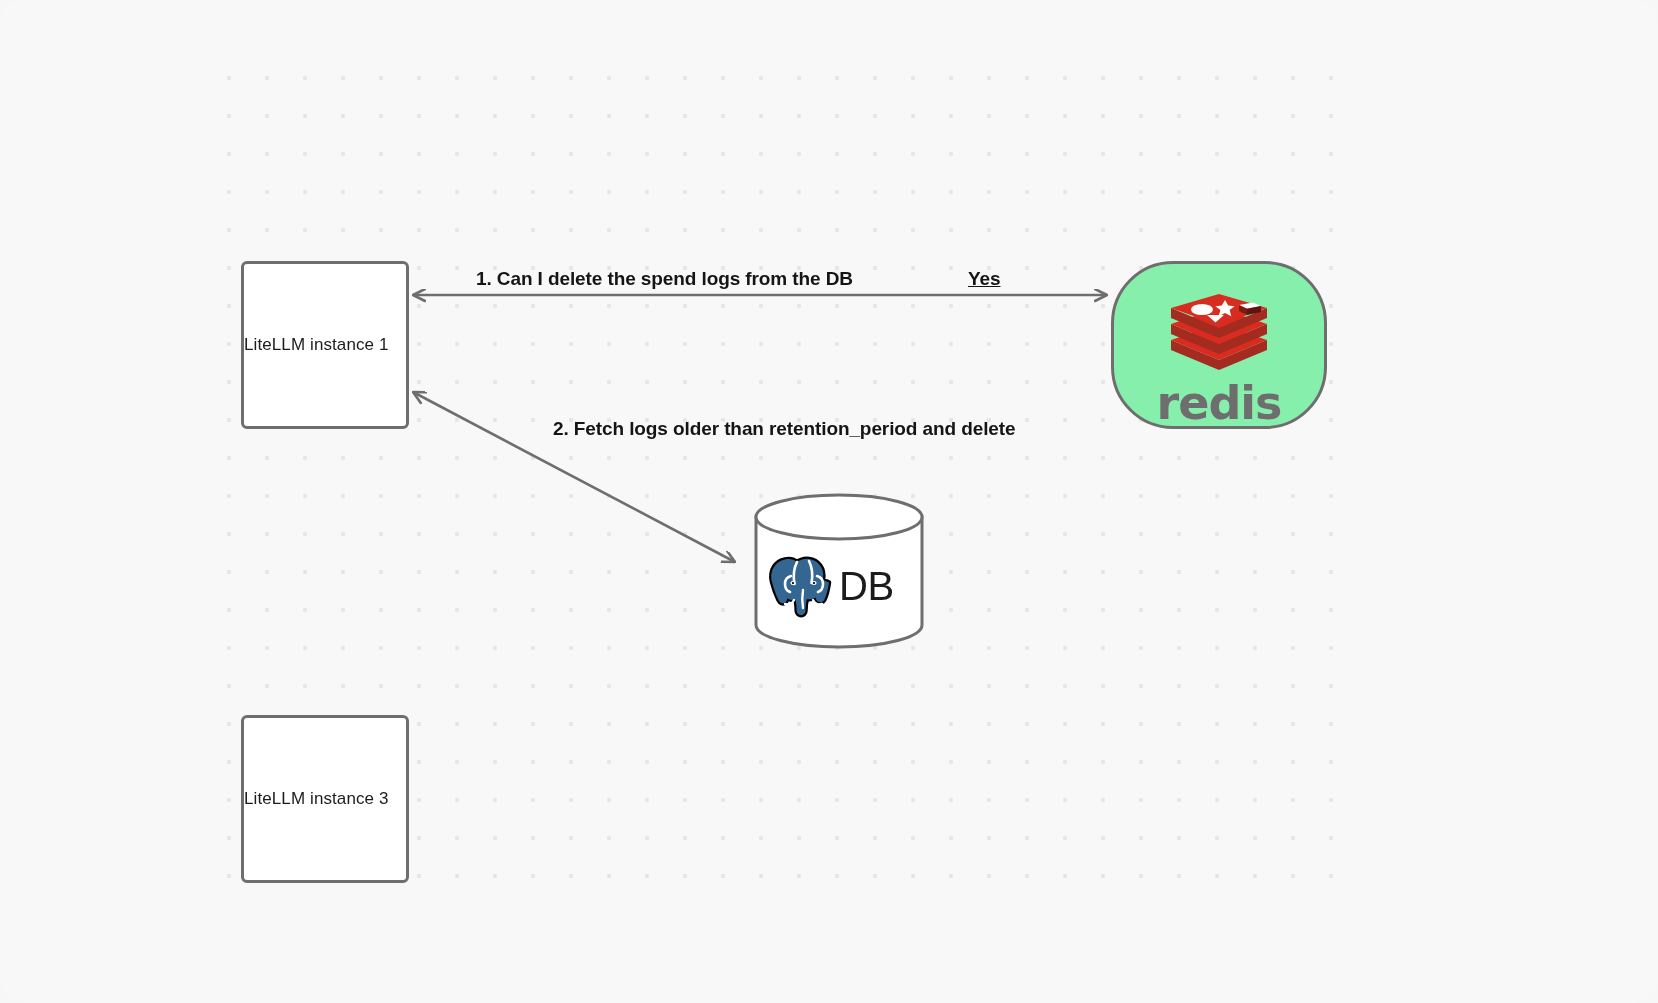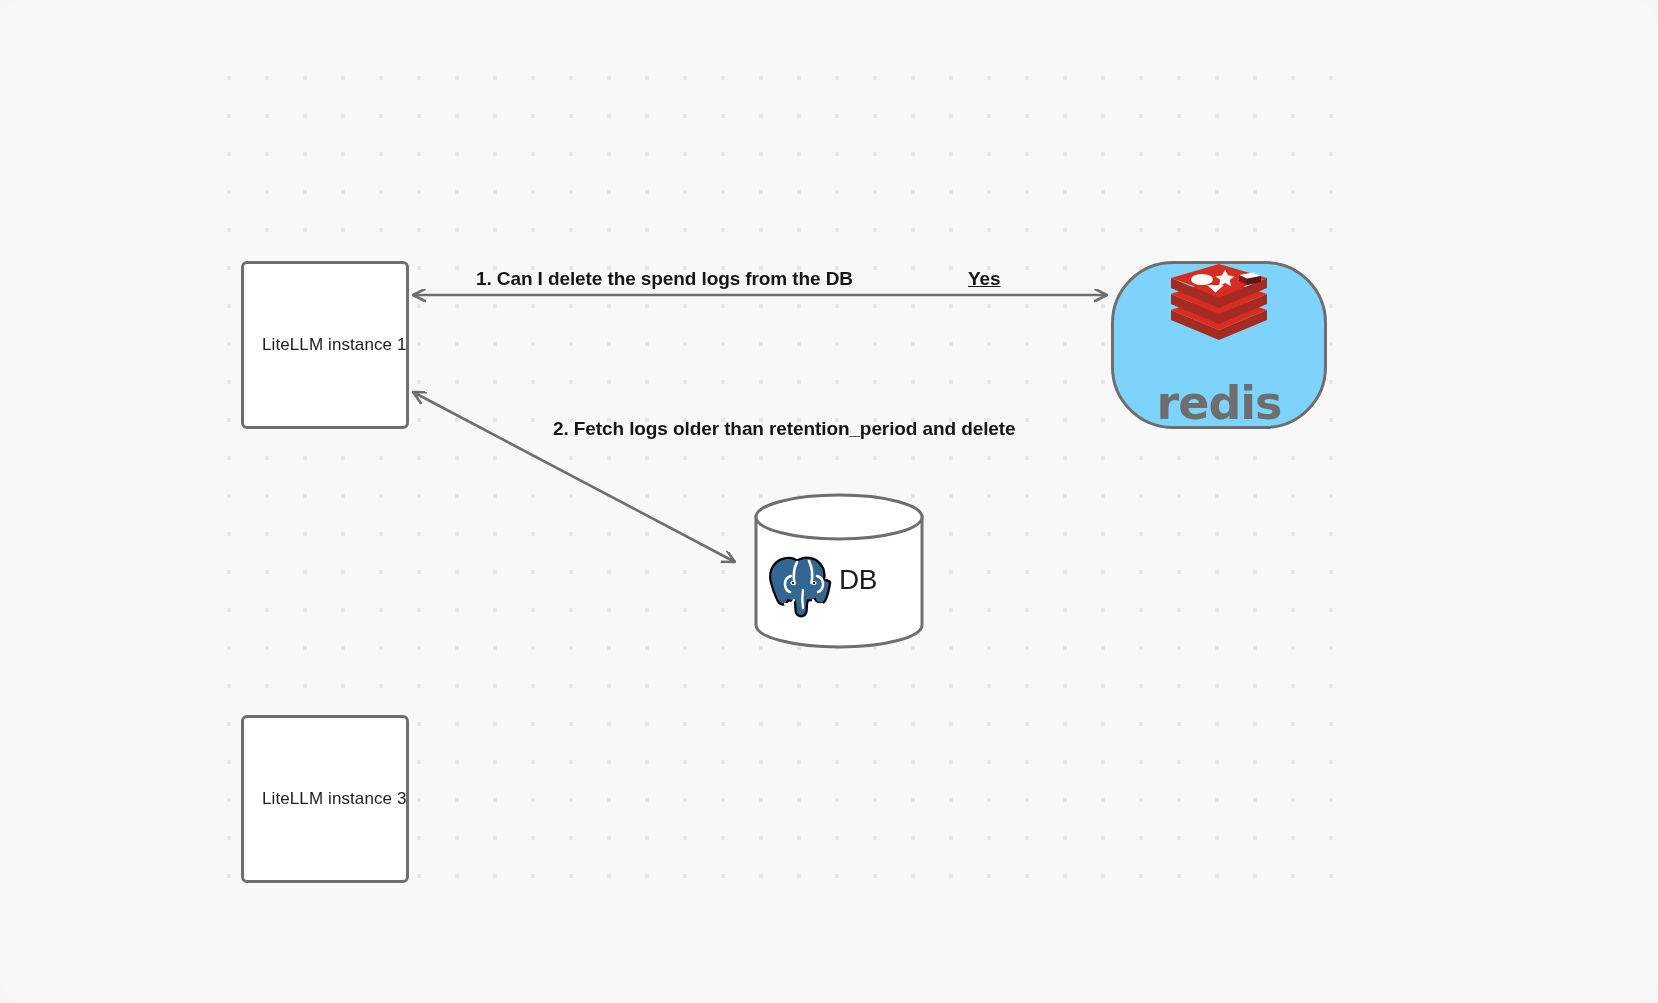--- a/index.html
+++ b/index.html
@@ -36,34 +36,33 @@
     border: 3px solid #6e6e6e;
     border-radius: 6px;
     box-sizing: border-box;
     display: flex;
     align-items: center;
     justify-content: flex-start;
   }
   .node-box .node-label {
     font-size: 17px;
     color: #1c1c1c;
-    padding-left: 18px;
     letter-spacing: 0.1px;
     white-space: nowrap;
   }
   #redis-node {
     position: absolute;
-    background: #7dd3fc;
+    background: #86efac;
     border: 3px solid #6e6e6e;
     border-radius: 62px;
     box-sizing: border-box;
     display: flex;
     flex-direction: column;
     align-items: center;
-    justify-content: space-between;
+    justify-content: flex-end;
   }
   #db-node {
     position: absolute;
   }
   .edge-svg {
     position: absolute;
     left: 0;
     top: 0;
     width: 1658px;
     height: 1003px;
@@ -82,21 +81,21 @@
     font-size: 46px;
     font-weight: bold;
     color: #6e6e6e;
     letter-spacing: -1px;
     line-height: 1;
     margin-top: 4px;
     font-family: "DejaVu Sans", sans-serif;
   }
   .db-word {
     position: absolute;
-    font-size: 28px;
+    font-size: 40px;
     color: #1c1c1c;
     font-family: "Liberation Sans", sans-serif;
     letter-spacing: -0.5px;
   }
 </style>
 </head>
 <body>
 
 <div id="canvas">
 

